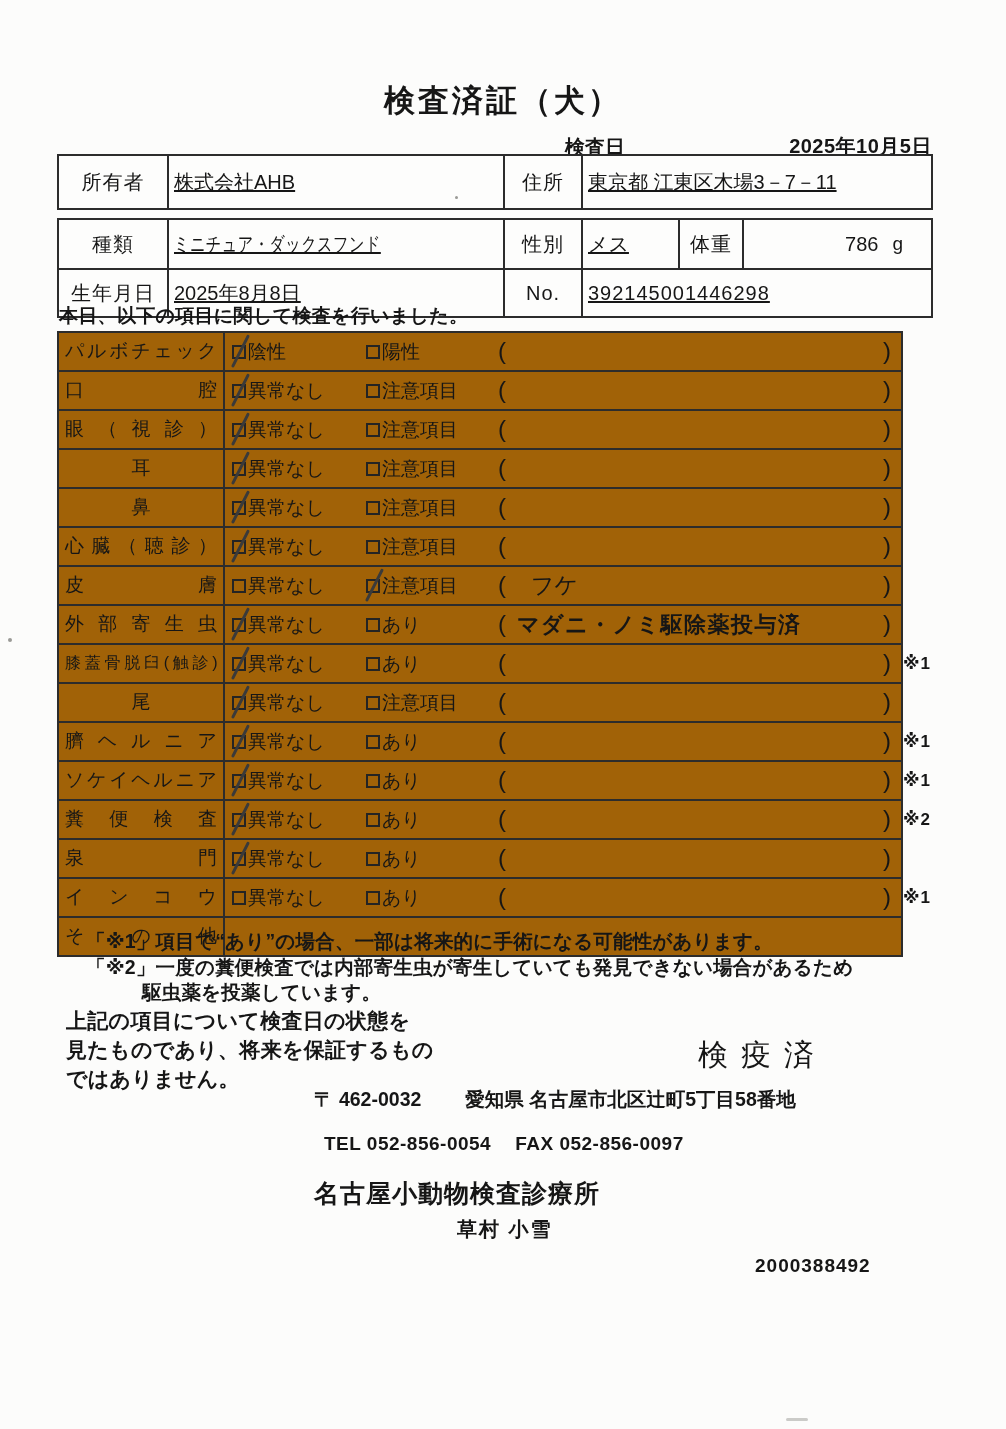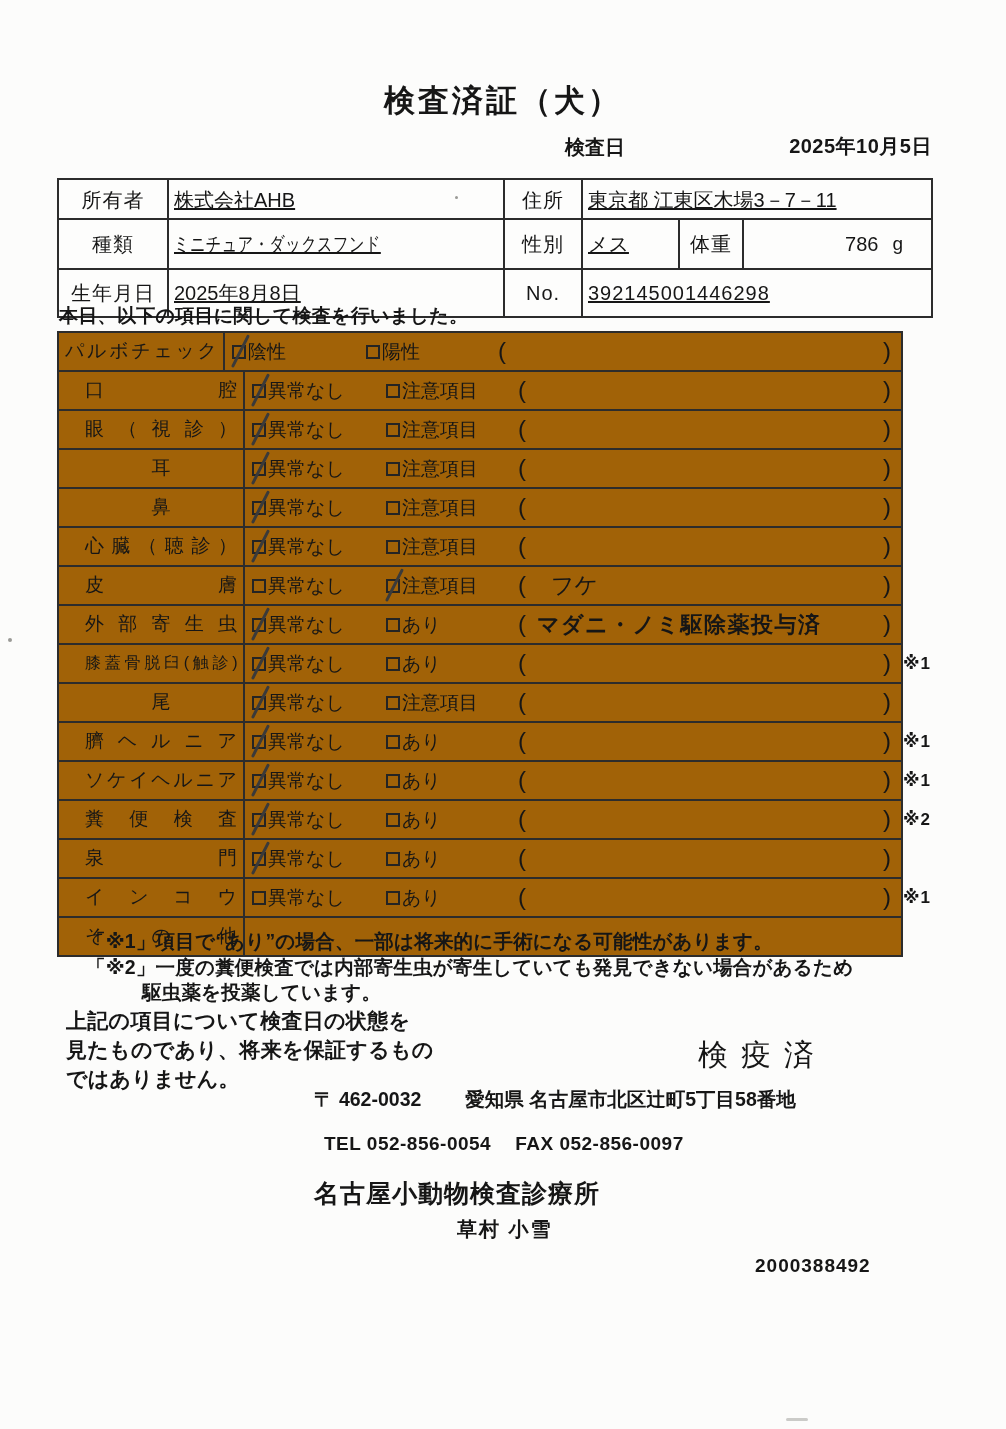--- a/index.html
+++ b/index.html
@@ -30,40 +30,40 @@
     border:2px solid #2c2c2c;background:#fdfdfc;
   }
   .tbl>div{
     box-sizing:border-box;display:flex;align-items:center;
     font-size:20px;overflow:visible;white-space:nowrap;
   }
   .cell-lab{justify-content:center;letter-spacing:1px;}
   .cell-val{padding-left:5px;text-decoration:underline;}
   .bl{border-left:2px solid #2c2c2c;}
   .bt{border-top:2px solid #2c2c2c;}
-  .tbl1{left:57px;top:178px;width:876px;height:44px;grid-template-columns:108px 336px 78px 1fr;}
+  .tbl1{left:57px;top:154px;width:876px;height:56px;grid-template-columns:108px 336px 78px 1fr;}
   .tbl2{left:57px;top:218px;width:876px;height:100px;
         grid-template-columns:108px 336px 78px 97px 64px 1fr;grid-template-rows:1fr 1fr;}
   .species-val{transform:scaleX(.76);transform-origin:left center;font-size:20px;letter-spacing:.5px;}
   .weight-cell{justify-content:flex-end;padding-right:28px;}
   .weight-unit{margin-left:14px;font-size:19px;}
   .no-lab{font-size:19px;}
   .no-val{letter-spacing:1px;font-size:21px;}
   .span3{grid-column:4 / 7;}
 
   
   .intro{top:303px;left:59px;font-size:19px;letter-spacing:.3px;}
 
   
   .exam{
     position:absolute;left:57px;top:331px;width:846px;
     box-sizing:border-box;border:2px solid #2c2c2c;background:#a16207;
   }
   .exam-row{position:relative;height:37px;display:flex;}
-  .exam-row + .exam-row{border-top:2px solid #2c2c2c;padding-left:20px;}
+  .exam-row + .exam-row{border-top:2px solid #2c2c2c;}
   .exam-label{
     width:166px;flex:0 0 166px;box-sizing:border-box;
     border-right:2px solid #2c2c2c;
     padding:0 6px;font-size:19px;line-height:35px;white-space:nowrap;
   }
   .exam-label.justify{text-align:justify;text-align-last:justify;}
   .exam-label.center{text-align:center;text-align-last:center;}
   .exam-label.small{font-size:16px;letter-spacing:-.5px;}
   .exam-content{position:relative;flex:1;}
   .opt{

